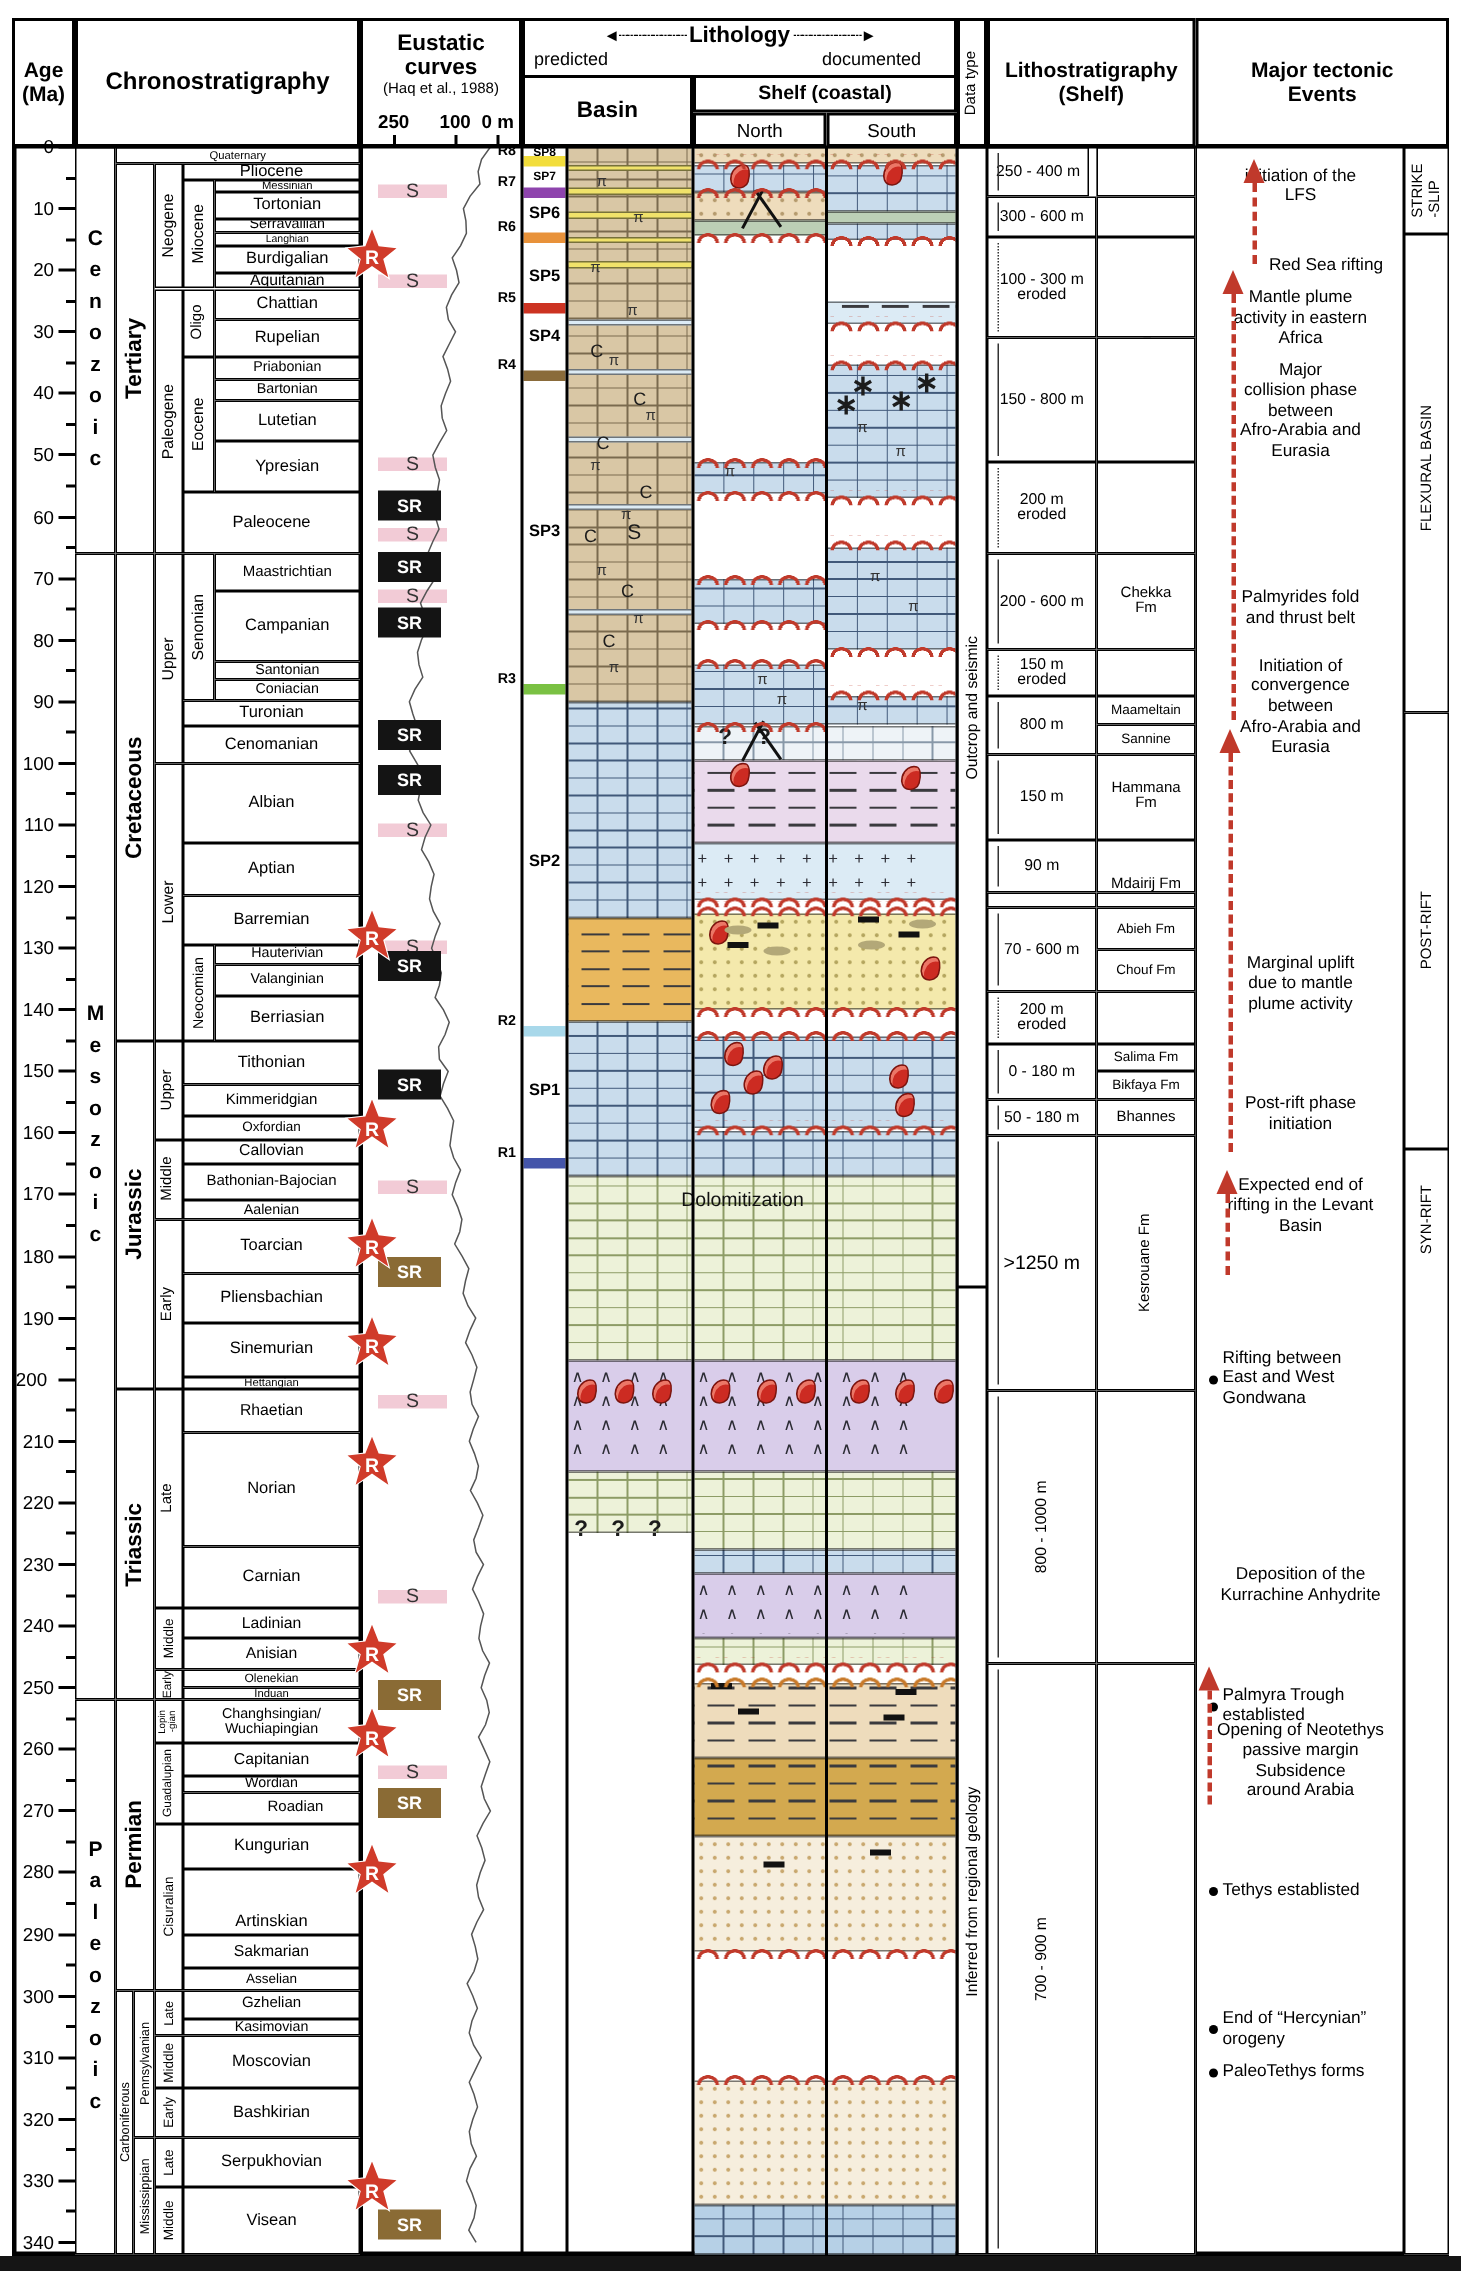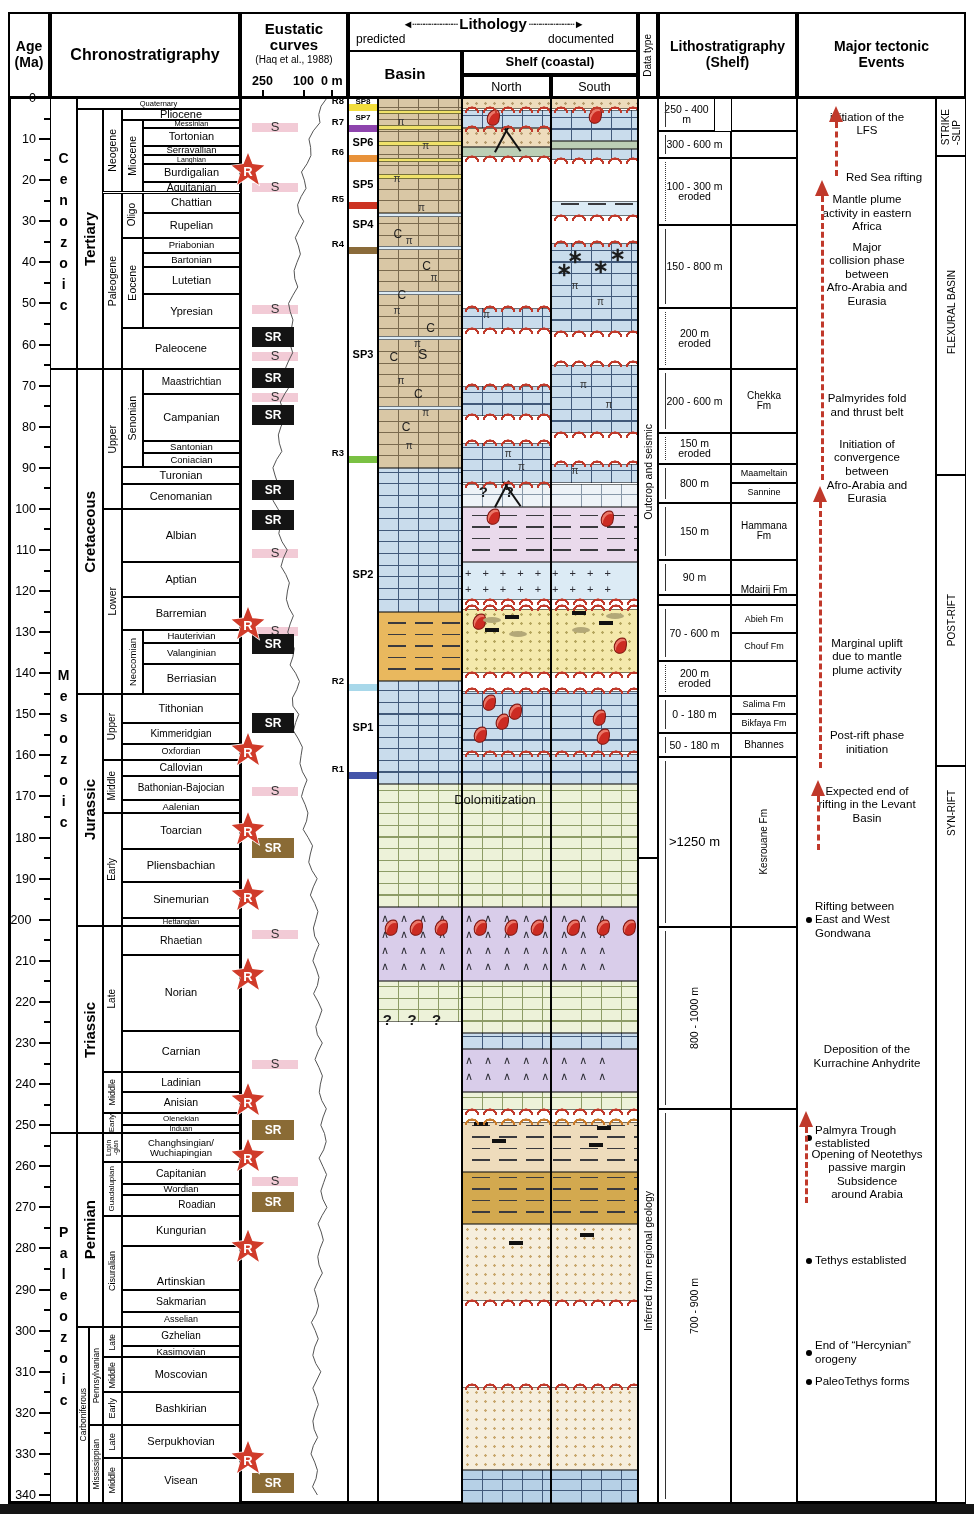--- a/index.html
+++ b/index.html
@@ -558,21 +558,21 @@
       <div class="abs" style="left: 415px; top: 791.605px; width: 160px; text-align: center; font-size: 13px; z-index: 6; color: rgb(17, 17, 17);">Dolomitization</div>
       <div class="cl" style="left: 638px; top: 98px; width: 20px; height: 760.128px; border: 1.4px solid rgb(0, 0, 0);"></div>
       <div class="abs" style="left: 638px; top: 381.901px; width: 20px; height: 180px; display: flex; align-items: center; justify-content: center; z-index: 2;">
         <span class="vt" style="font-size: 10.5px;">Outcrop and seismic</span>
       </div>
       <div class="cl" style="left: 638px; top: 858.128px; width: 20px; height: 645.082px; border: 1.4px solid rgb(0, 0, 0);"></div>
       <div class="abs" style="left: 638px; top: 1170.79px; width: 20px; height: 180px; display: flex; align-items: center; justify-content: center; z-index: 2;">
         <span class="vt" style="font-size: 10.5px;">Inferred from regional geology</span>
       </div>
       <div class="cl" style="left: 731px; top: 98px; width: 66px; height: 271.181px;"><span class="vt" style="font-size: 10.5px;">No lithostratigraphic terminology</span></div>
-      <div class="cl" style="left: 658px; top: 98px; width: 57px; height: 32.8704px; font-size: 10.5px;"><span style="white-space: pre-line;">250 - 400 m</span><div style="position: absolute; left: 6px; top: 3px; bottom: 3px; width: 0px; border-left: 1px solid rgb(51, 51, 51);"></div></div>
+      <div class="cl" style="left: 658px; top: 98px; width: 68px; height: 32.8704px; font-size: 10.5px;"><span style="white-space: pre-line;">250 - 400 m</span><div style="position: absolute; left: 6px; top: 3px; bottom: 3px; width: 0px; border-left: 1px solid rgb(51, 51, 51);"></div></div>
       <div class="cl" style="left: 731px; top: 98px; width: 66px; height: 32.8704px;"></div>
       <div class="cl" style="left: 658px; top: 130.87px; width: 73px; height: 26.7072px; font-size: 10.5px;"><span style="white-space: pre-line;">300 - 600 m</span><div style="position: absolute; left: 6px; top: 3px; bottom: 3px; width: 0px; border-left: 1px solid rgb(51, 51, 51);"></div></div>
       <div class="cl" style="left: 731px; top: 130.87px; width: 66px; height: 26.7072px;"></div>
       <div class="cl" style="left: 658px; top: 157.578px; width: 73px; height: 67.7952px; font-size: 10.5px;"><span style="white-space: pre-line;">100 - 300 m
 eroded</span><div style="position: absolute; left: 6px; top: 3px; bottom: 3px; width: 0px; border-left: 1px dotted rgb(51, 51, 51);"></div></div>
       <div class="cl" style="left: 731px; top: 157.578px; width: 66px; height: 67.7952px;"></div>
       <div class="cl" style="left: 658px; top: 225.373px; width: 73px; height: 82.176px; font-size: 10.5px;"><span style="white-space: pre-line;">150 - 800 m</span><div style="position: absolute; left: 6px; top: 3px; bottom: 3px; width: 0px; border-left: 1px solid rgb(51, 51, 51);"></div></div>
       <div class="cl" style="left: 731px; top: 225.373px; width: 66px; height: 82.176px;"></div>
       <div class="cl" style="left: 658px; top: 307.549px; width: 73px; height: 61.632px; font-size: 10.5px;"><span style="white-space: pre-line;">200 m
 eroded</span><div style="position: absolute; left: 6px; top: 3px; bottom: 3px; width: 0px; border-left: 1px dotted rgb(51, 51, 51);"></div></div>

